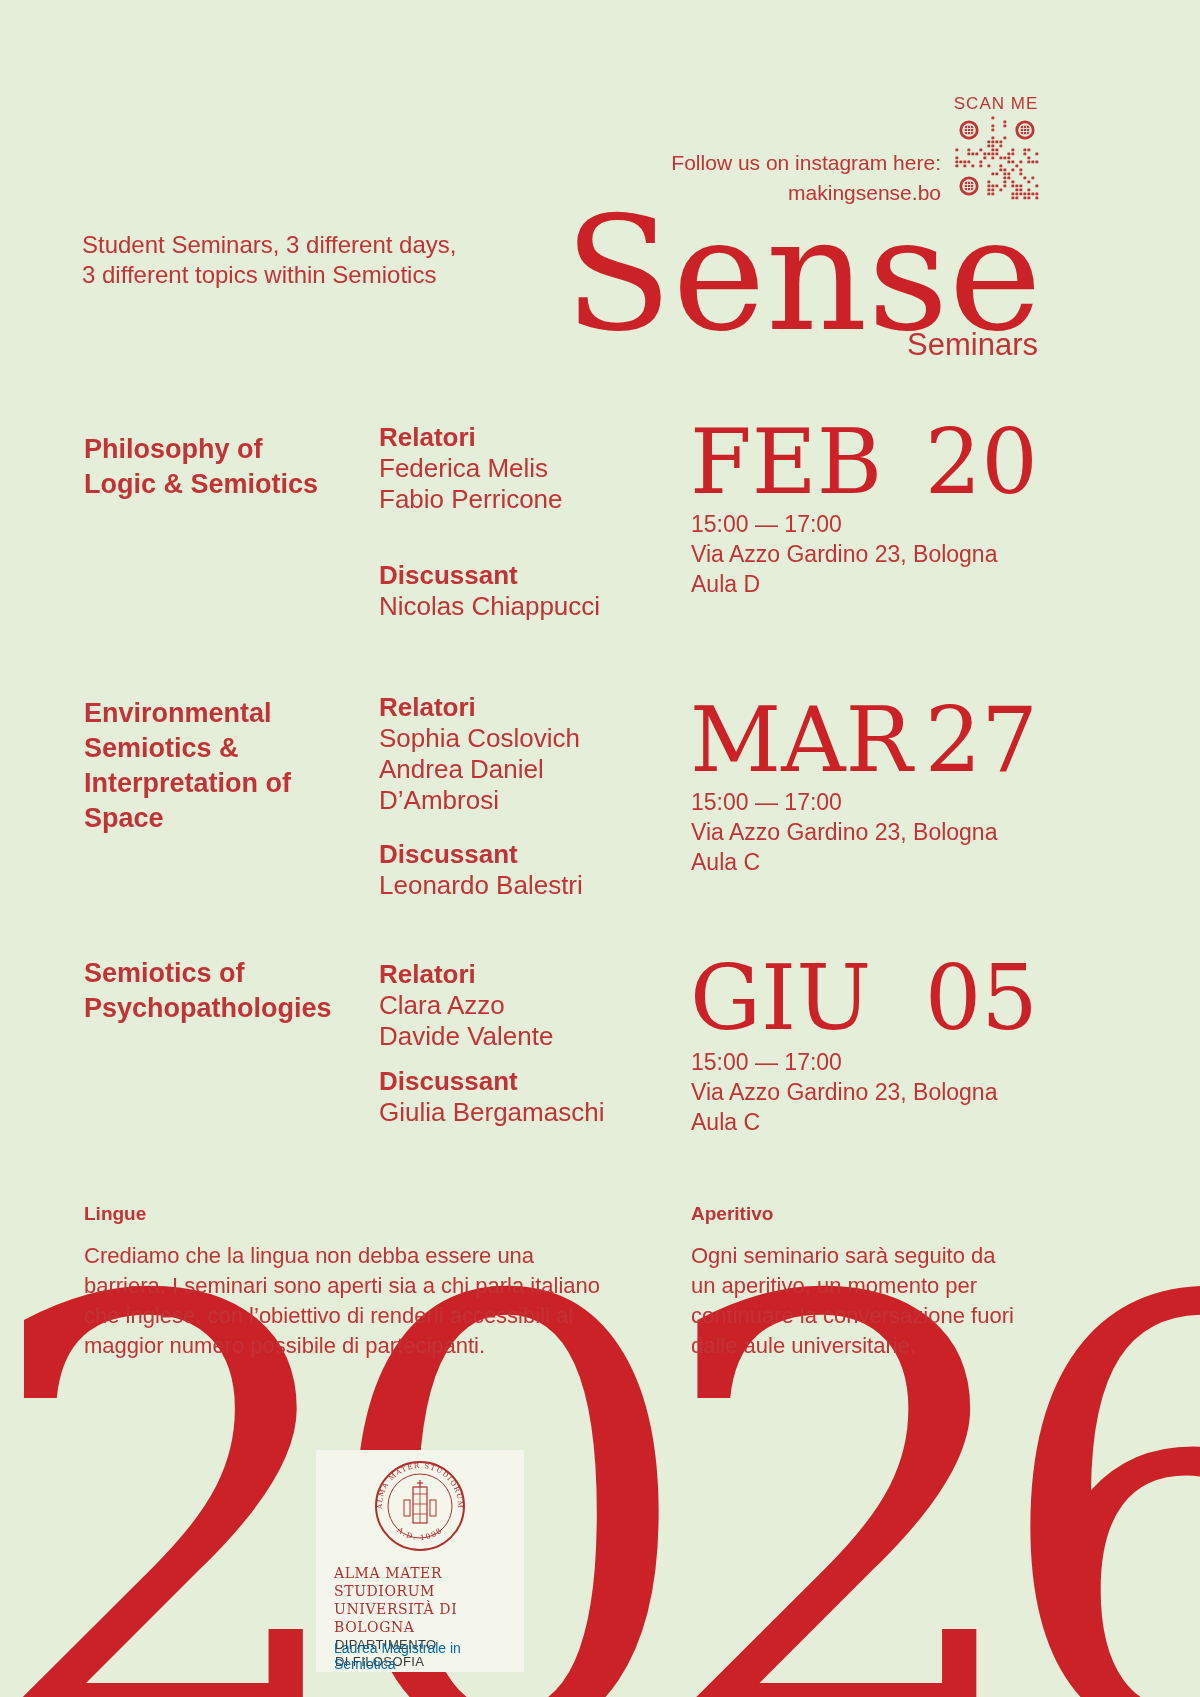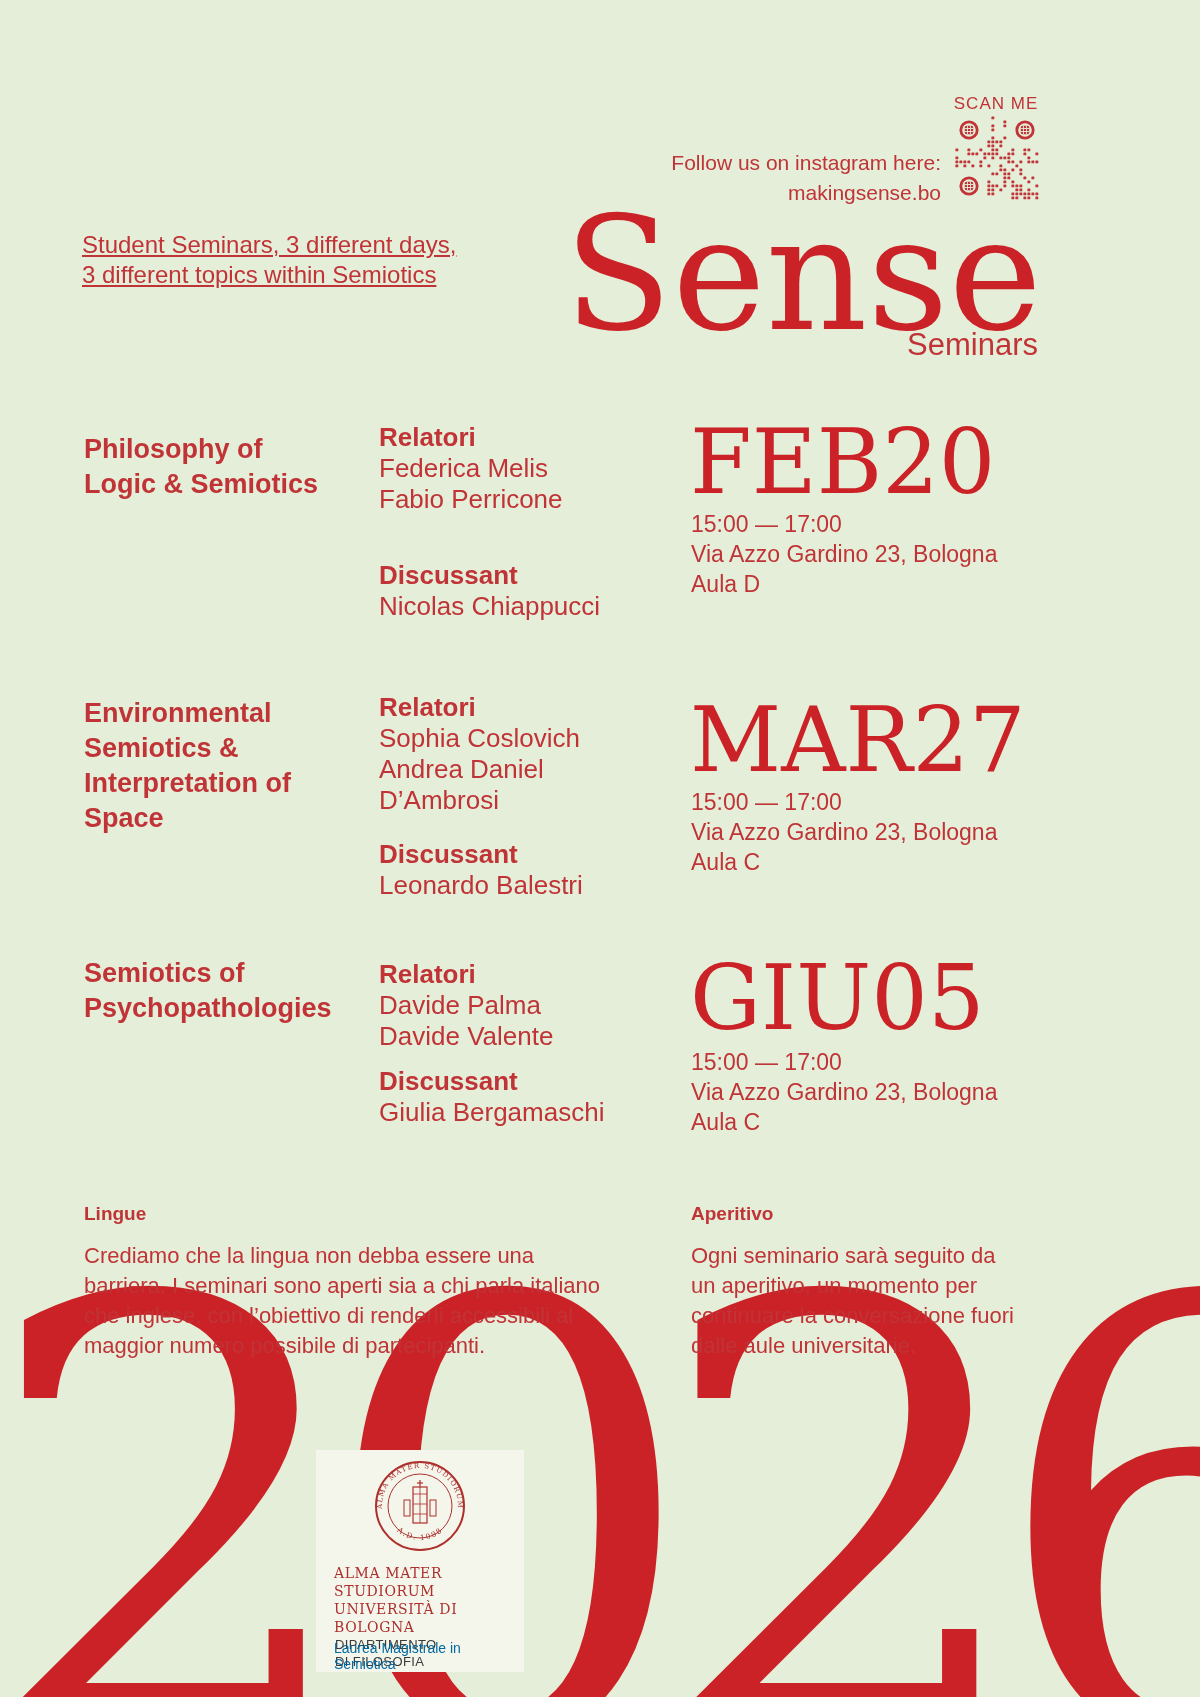--- a/index.html
+++ b/index.html
@@ -12,38 +12,38 @@
   html,body{margin:0;padding:0;background:var(--bg);}
   .page{position:relative;width:1200px;height:1697px;background:var(--bg);overflow:hidden;
         font-family:"Liberation Sans",sans-serif;}
   .serif{font-family:"DejaVu Serif",serif;color:var(--red);line-height:1;}
   .pre{white-space:pre-line;}
 
   .big-year{position:absolute;top:1224px;left:-20px;font-family:"DejaVu Serif",serif;
             font-size:600px;line-height:1;letter-spacing:-45px;color:var(--red);z-index:0;}
 
   .making{position:absolute;top:56px;left:76px;font-size:176px;font-weight:400;margin:0;z-index:1;}
-  .subtitle{position:absolute;top:230px;left:82px;font-size:24px;line-height:30px;color:var(--red-sans);z-index:1;text-decoration:underline;}
+  .subtitle{position:absolute;top:230px;left:82px;font-size:24px;line-height:30px;color:var(--red-sans);z-index:1;}
 
   .scanme{position:absolute;top:94px;left:952px;width:88px;text-align:center;font-size:17px;
           letter-spacing:1px;color:var(--red-sans);z-index:1;}
   .qr{position:absolute;top:116px;left:955px;width:84px;height:84px;z-index:1;}
   .follow{position:absolute;top:148px;right:259px;text-align:right;font-size:21px;line-height:30px;
           color:var(--red-sans);z-index:1;}
 
   .sense{position:absolute;top:195px;right:158px;font-size:158px;z-index:1;}
   .seminars-word{position:absolute;top:329px;right:162px;font-size:31px;line-height:1;
                  color:var(--red-sans);z-index:1;}
 
   .topic{position:absolute;left:84px;font-size:27px;line-height:35px;font-weight:600;
          color:var(--red-sans);white-space:pre-line;z-index:1;}
   .people{position:absolute;left:379px;font-size:26px;line-height:31px;color:var(--red-sans);z-index:1;}
   .people .label{font-weight:600;}
   .people .name{}
-  .date-row{position:absolute;left:690px;width:348px;display:flex;justify-content:flex-start;
+  .date-row{position:absolute;left:690px;width:348px;display:flex;justify-content:space-between;
             font-size:89px;z-index:1;}
   .meta{position:absolute;left:691px;font-size:23px;line-height:30px;color:var(--red-sans);z-index:1;}
 
   .t1{top:423px;margin-top:9px;} .p1{top:422px;} .d1{top:560px;} .date1{top:418px;} .m1{top:509px;}
   .t2{top:696px;} .p2{top:692px;} .d2{top:839px;} .date2{top:696px;} .m2{top:787px;}
   .t3{top:956px;} .p3{top:959px;} .d3{top:1066px;} .date3{top:954px;} .m3{top:1047px;}
 
   .info-title{position:absolute;top:1203px;font-size:19px;font-weight:600;color:var(--red-sans);z-index:1;}
   .info-text{position:absolute;top:1241px;font-size:22px;line-height:30px;color:var(--red-sans);
              white-space:pre-line;z-index:1;}
@@ -242,21 +242,21 @@
   <div class="meta m2">
     <div>15:00 — 17:00</div>
     <div>Via Azzo Gardino 23, Bologna</div>
     <div>Aula C</div>
   </div>
 
   <div class="topic t3">Semiotics of
 Psychopathologies</div>
   <div class="people p3">
     <div class="label">Relatori</div>
-    <div class="name">Davide Palma</div>
+    <div class="name">Clara Azzo</div>
     <div class="name">Davide Valente</div>
   </div>
   <div class="people d3">
     <div class="label">Discussant</div>
     <div class="name">Giulia Bergamaschi</div>
   </div>
   <div class="date-row serif date3">
     <span>GIU</span>
     <span>05</span>
   </div>

